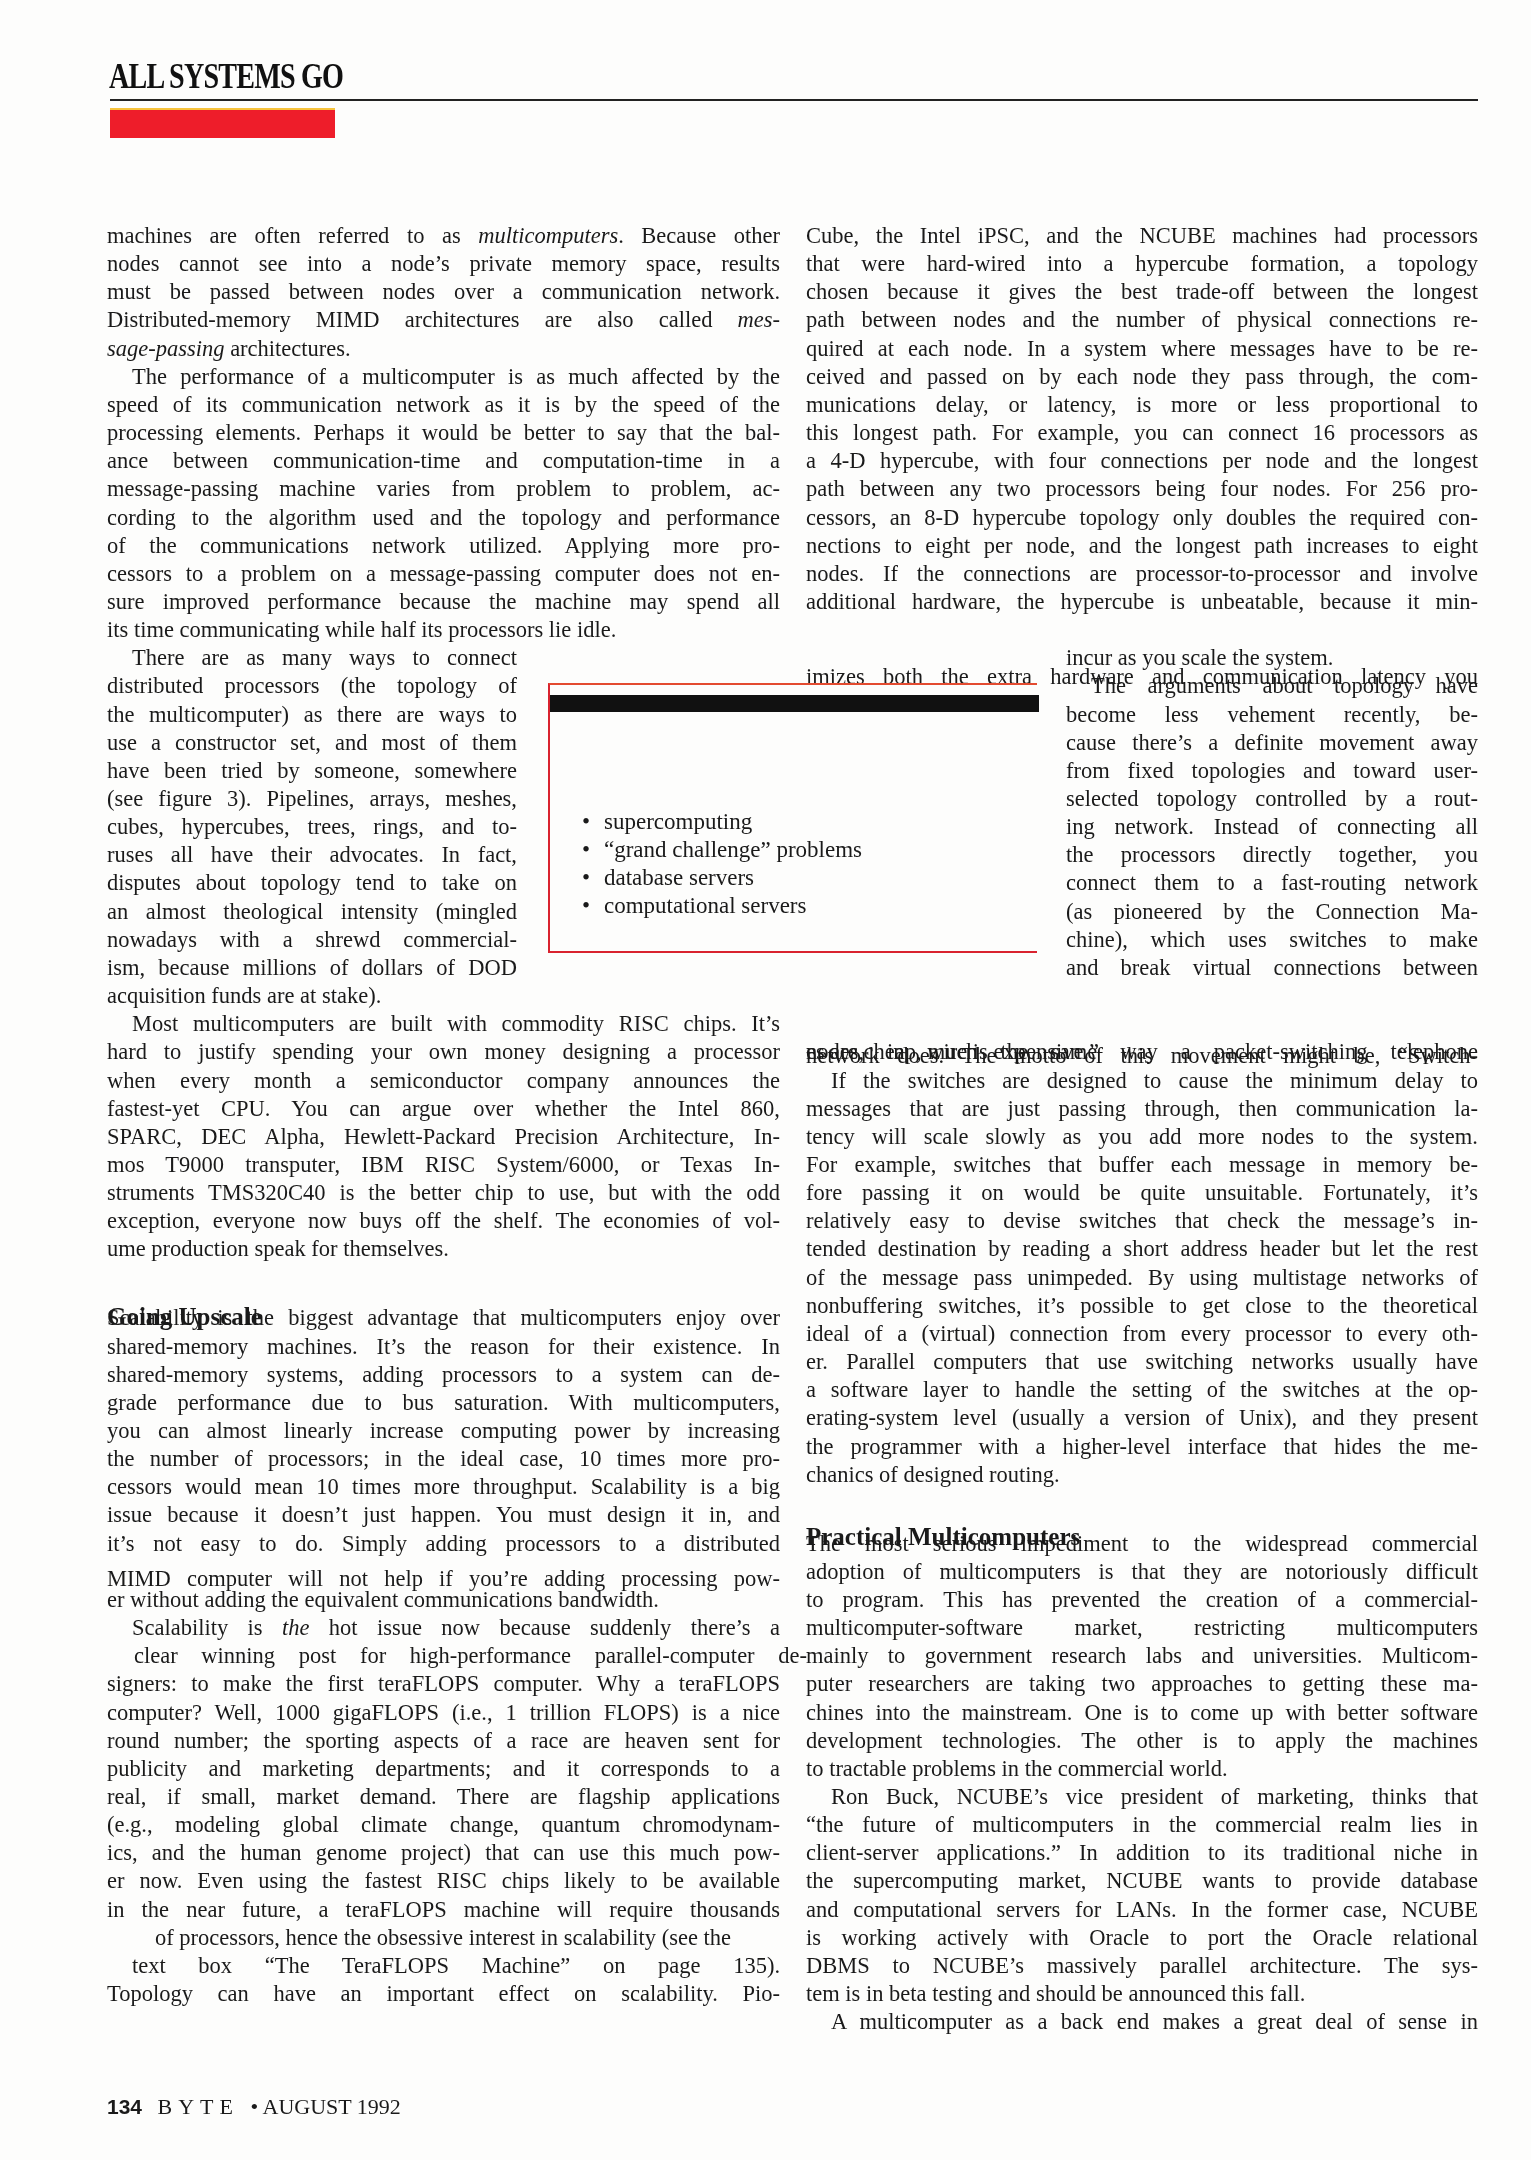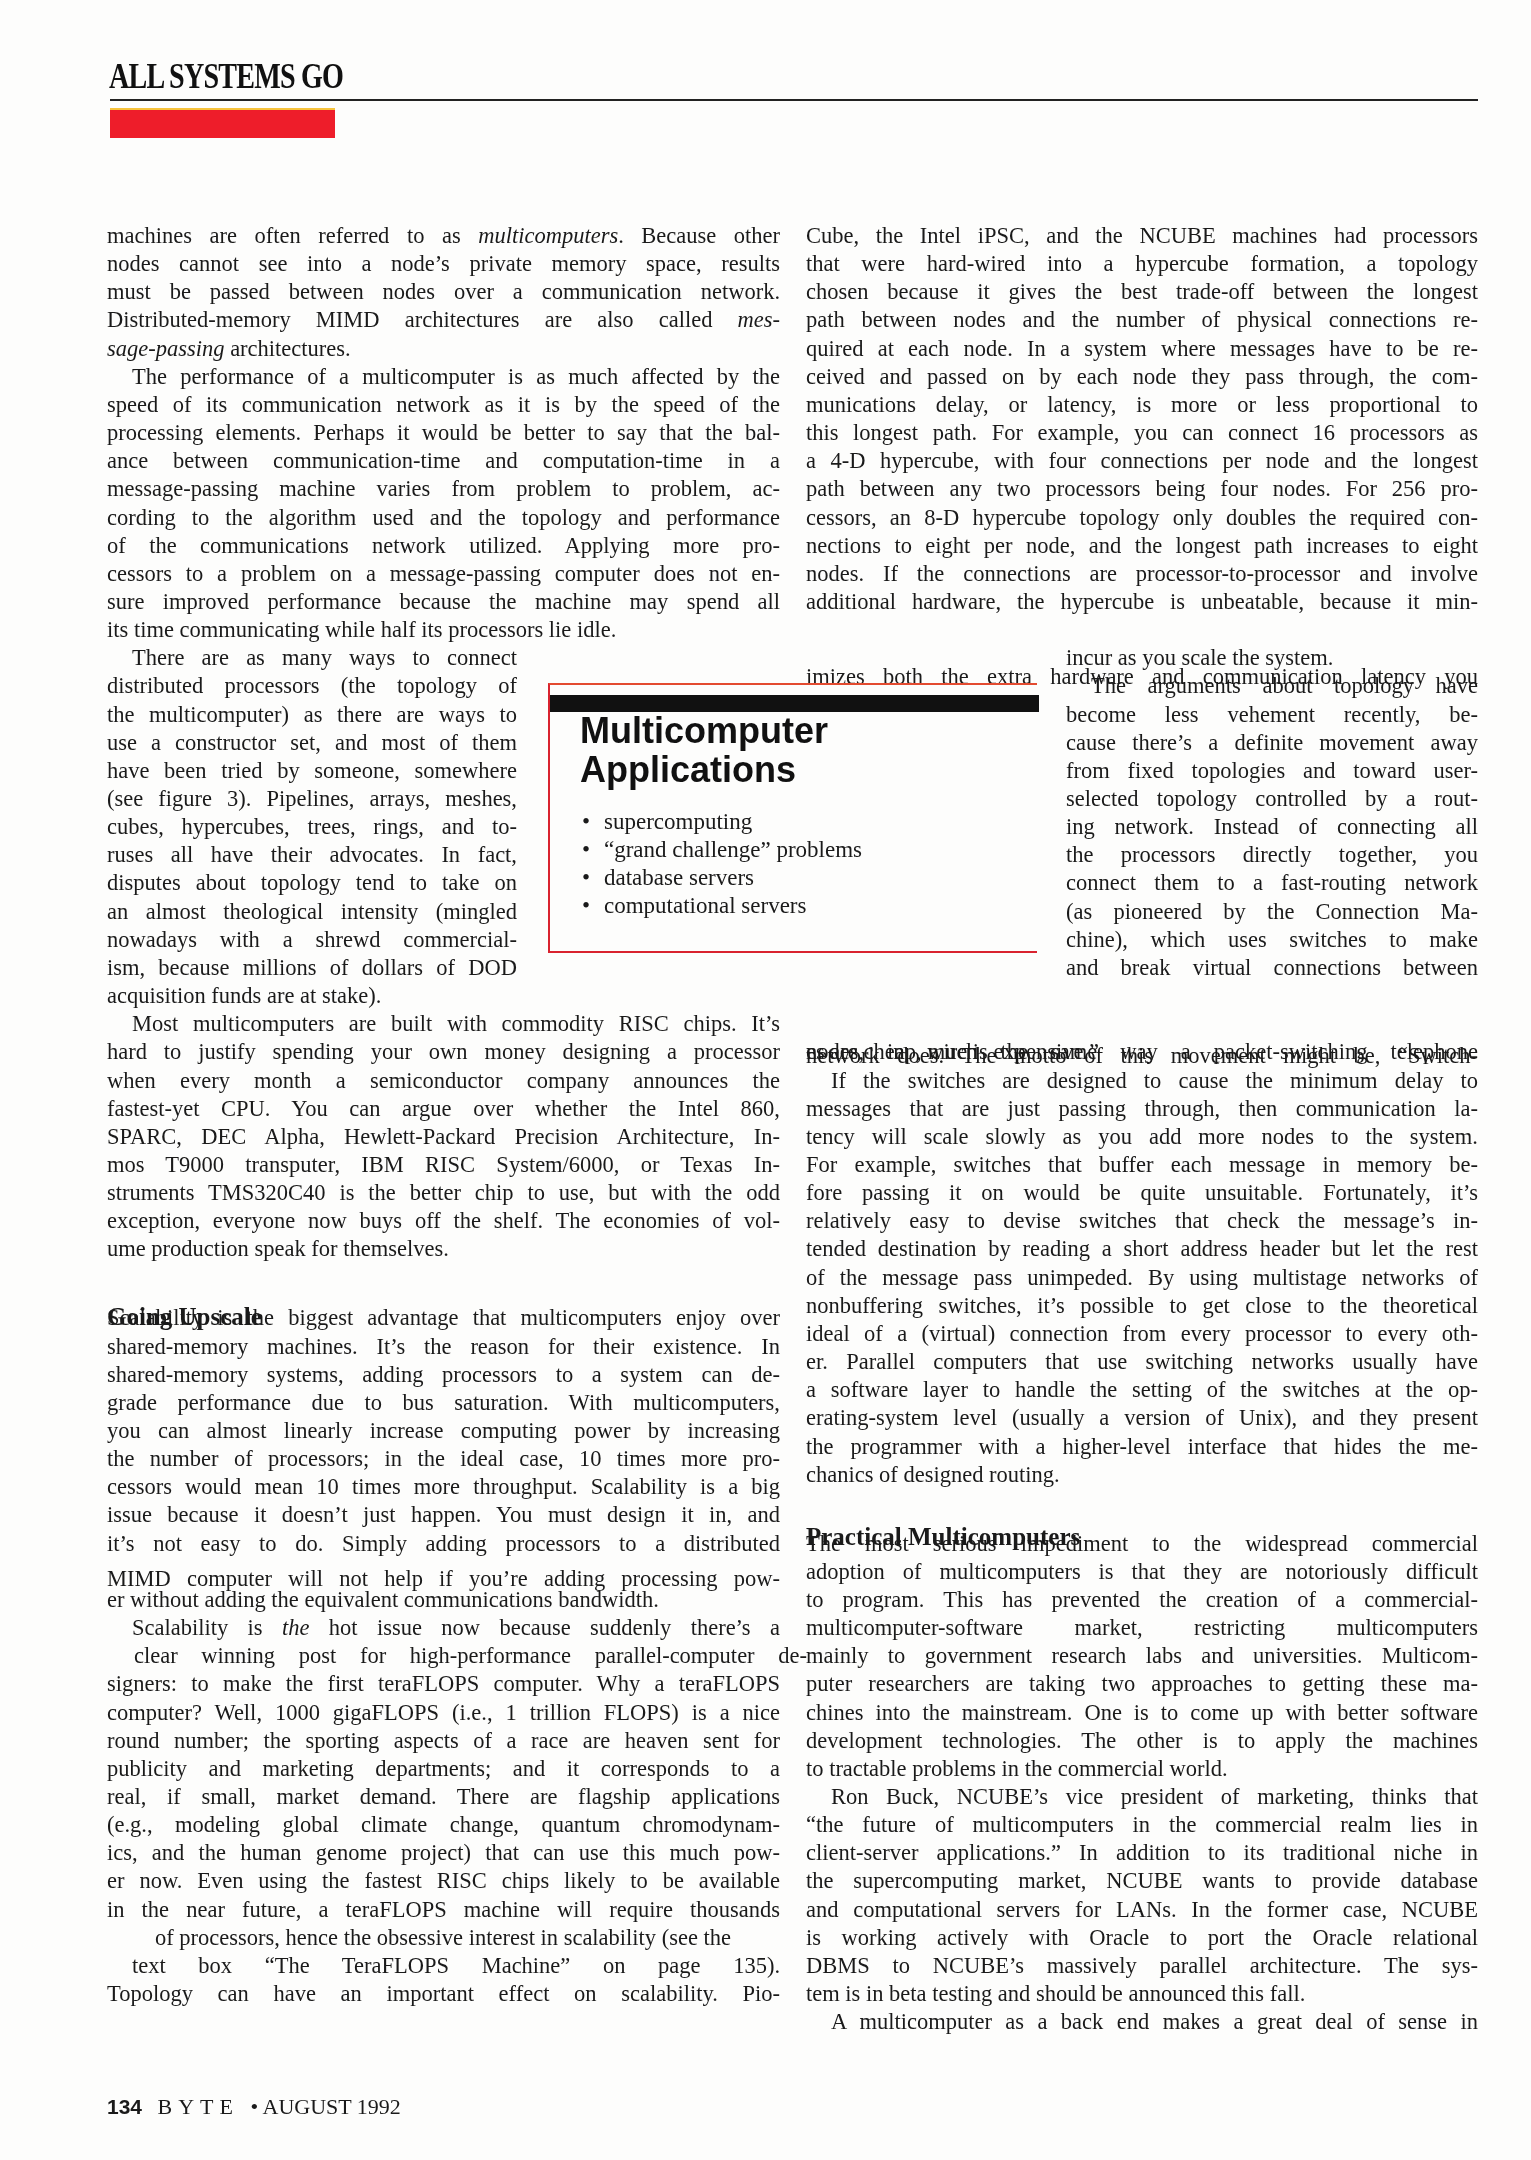--- a/index.html
+++ b/index.html
@@ -169,24 +169,20 @@
     <div class="ln R" style="top: 1951.8px;">DBMS to NCUBE’s massively parallel architecture. The sys-</div>
     <div class="ln R last" style="top: 1980px;">tem is in beta testing and should be announced this fall.</div>
     <div class="ln R ind" style="top: 2008.1px;">A multicomputer as a back end makes a great deal of sense in</div>
   </div>
 
 <div class="sec-head" style="left:107px; top:1302px;">Going Upscale</div>
 <div class="sec-head" style="left:806px; top:1522px;">Practical Multicomputers</div>
 
 <div class="sidebar-box">
   <div class="sidebar-bar"></div>
-  <div class="sidebar-title">
-    <div>Multicomputer</div>
-    <div>Applications</div>
-  </div>
   <ul class="sidebar-list">
     <li><span class="bullet">•</span><span>supercomputing</span></li>
     <li><span class="bullet">•</span><span>“grand challenge” problems</span></li>
     <li><span class="bullet">•</span><span>database servers</span></li>
     <li><span class="bullet">•</span><span>computational servers</span></li>
   </ul>
 </div>
 
 <div class="footer">
   <span class="pg">134</span>

